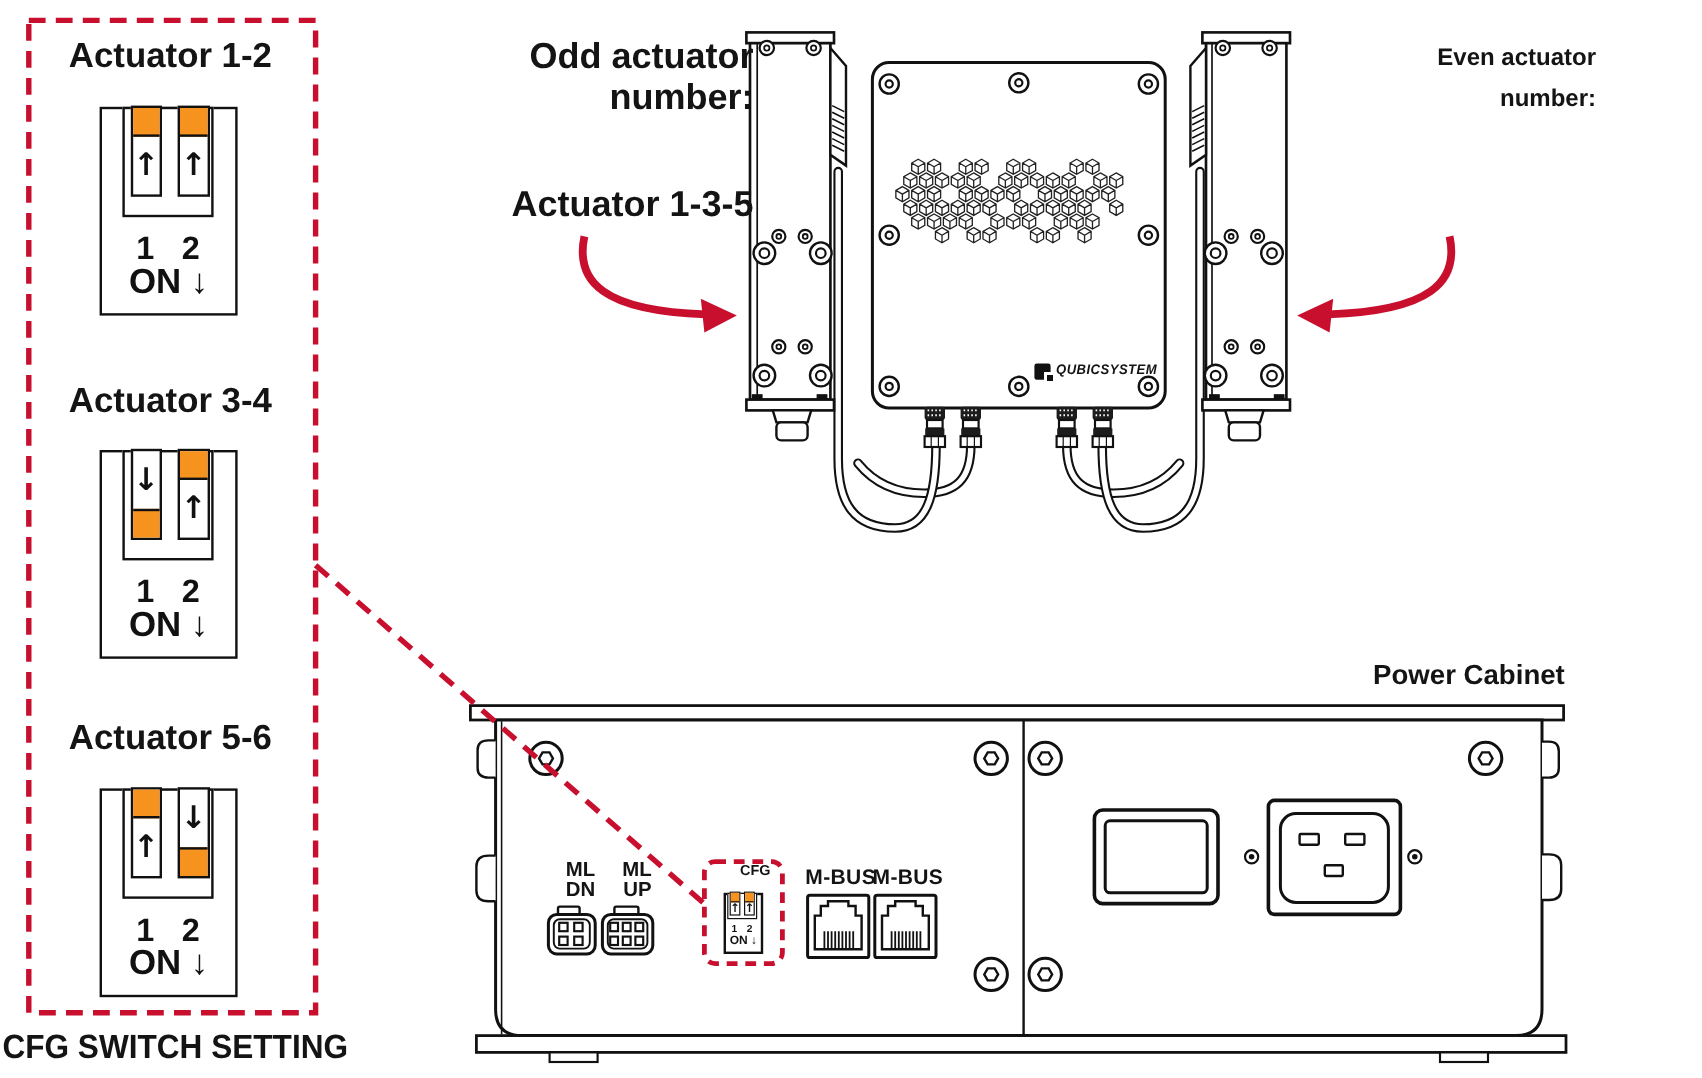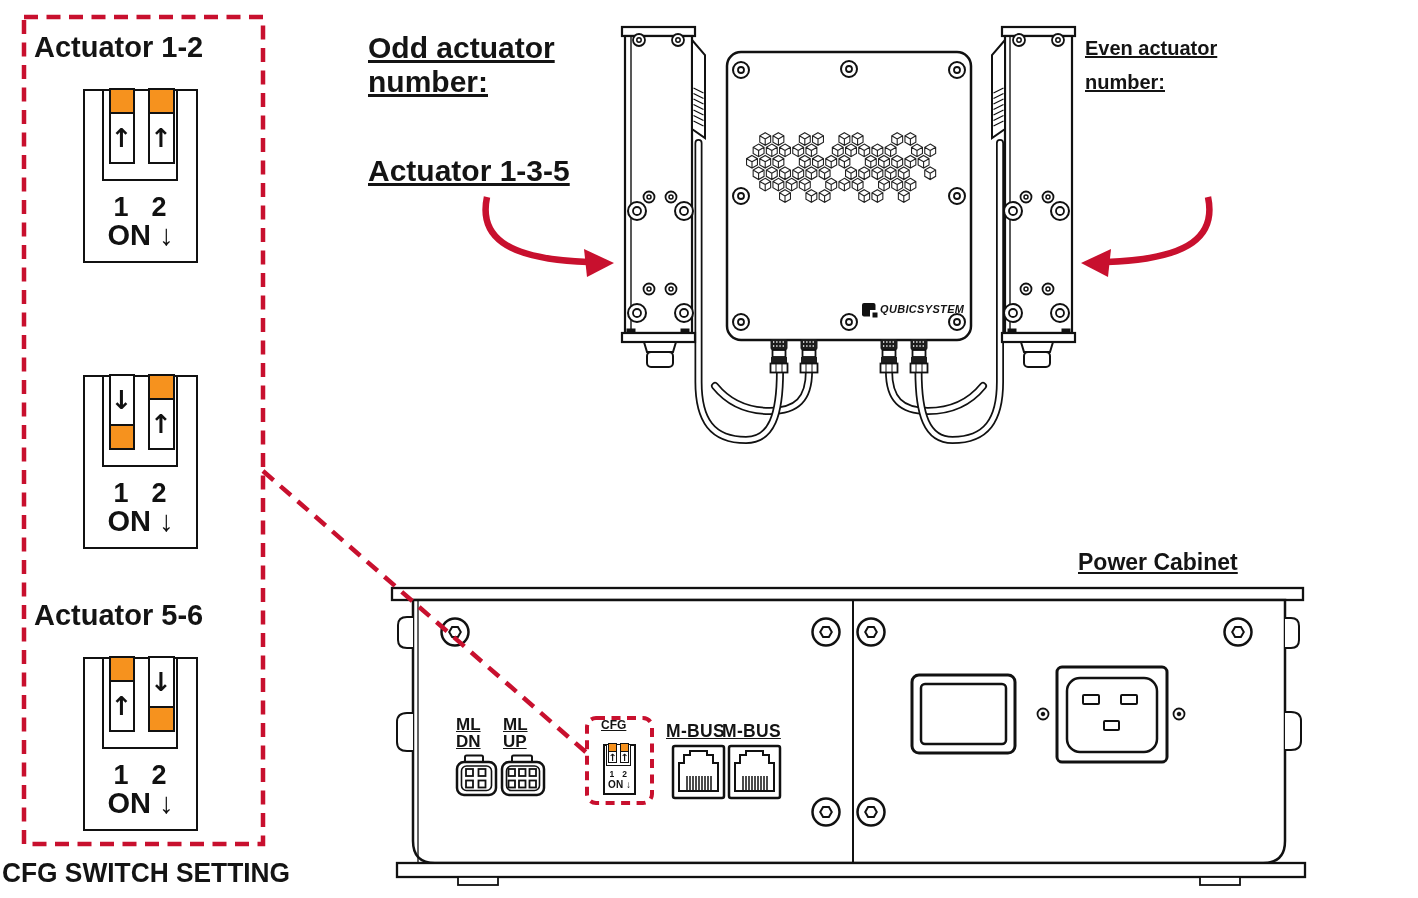--- a/index.html
+++ b/index.html
@@ -1,22 +1,22 @@
 <!DOCTYPE html>
 <html><head>
 <meta charset="utf-8">
 <style>
   html,body{margin:0;padding:0;background:#fff;}
   #canvas{position:relative;width:1418px;height:898px;background:#fff;overflow:hidden;
           font-family:"Liberation Sans","DejaVu Sans",sans-serif;color:#111;}
   #gfx{position:absolute;inset:0;z-index:1;}
   .lbl{position:absolute;z-index:2;font-weight:bold;color:#141414;}
-  .ctr{text-align:left;text-decoration:underline;}
+  .ctr{text-align:right;}
   
-  .dip-title{position:absolute;z-index:2;left:34px;width:216px;
+  .dip-title{position:absolute;z-index:2;left:34px;width:216px;text-align:center;
              font-weight:bold;font-size:29px;color:#141414;}
   .dipbody{position:absolute;z-index:2;left:83px;width:115px;height:174px;
            border:2.5px solid #111;background:#fff;box-sizing:border-box;}
   .aperture{position:absolute;left:17px;top:-2.5px;width:76px;height:92px;
             border:2.5px solid #111;background:#fff;box-sizing:border-box;}
   .channel{position:absolute;top:-2.5px;width:26.5px;height:76px;border:2.5px solid #111;
            background:#fff;box-sizing:border-box;display:flex;flex-direction:column;}
   .ch1{left:4.5px;} .ch2{left:44px;}
   .channel .cap{height:22px;background:#f6921e;border-bottom:2.5px solid #111;flex:none;}
   .channel[data-state="down"]{flex-direction:column-reverse;}
@@ -318,20 +318,21 @@
         <div class="well">↑</div>
       </div>
     </div>
     <div class="pins">
       <span>1</span>
       <span>2</span>
     </div>
     <div class="onrow">ON ↓</div>
   </div>
 
+  <div class="dip-title" style="top:318px">Actuator 3-4</div>
   <div class="dipbody" style="top:375px">
     <div class="aperture">
       <div class="channel ch1" data-state="down">
         <div class="cap"></div>
         <div class="well">↓</div>
       </div>
       <div class="channel ch2" data-state="up">
         <div class="cap"></div>
         <div class="well">↑</div>
       </div>

